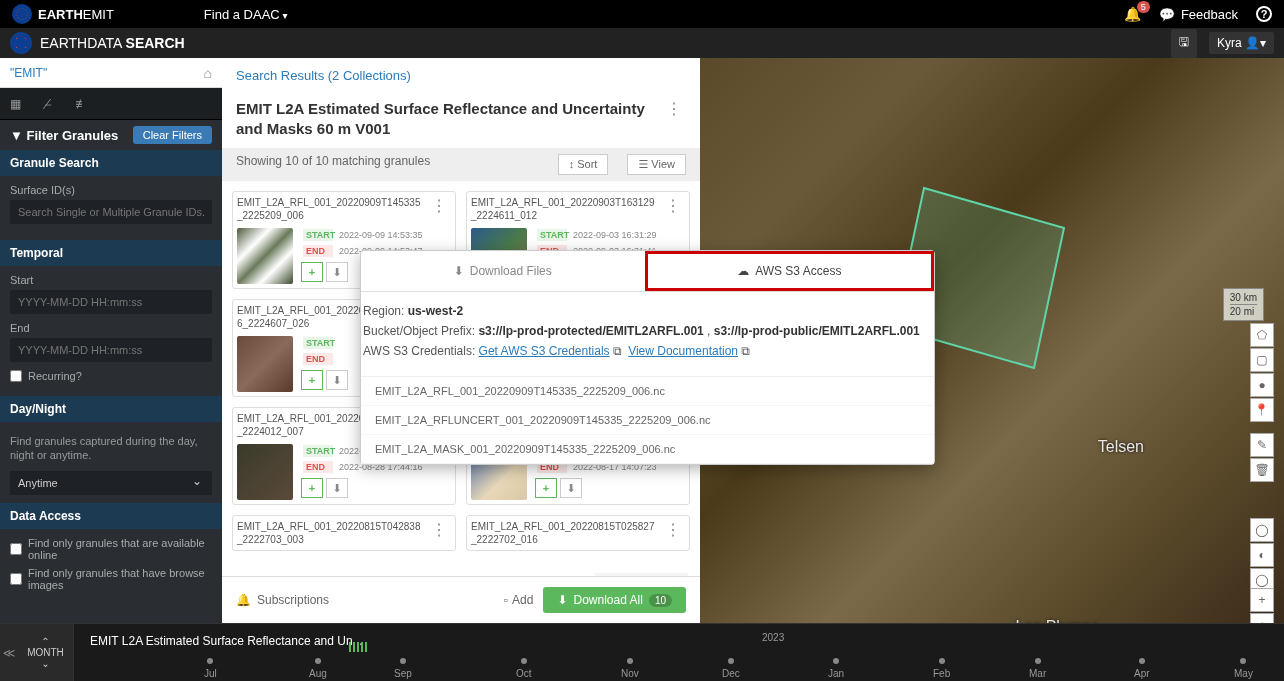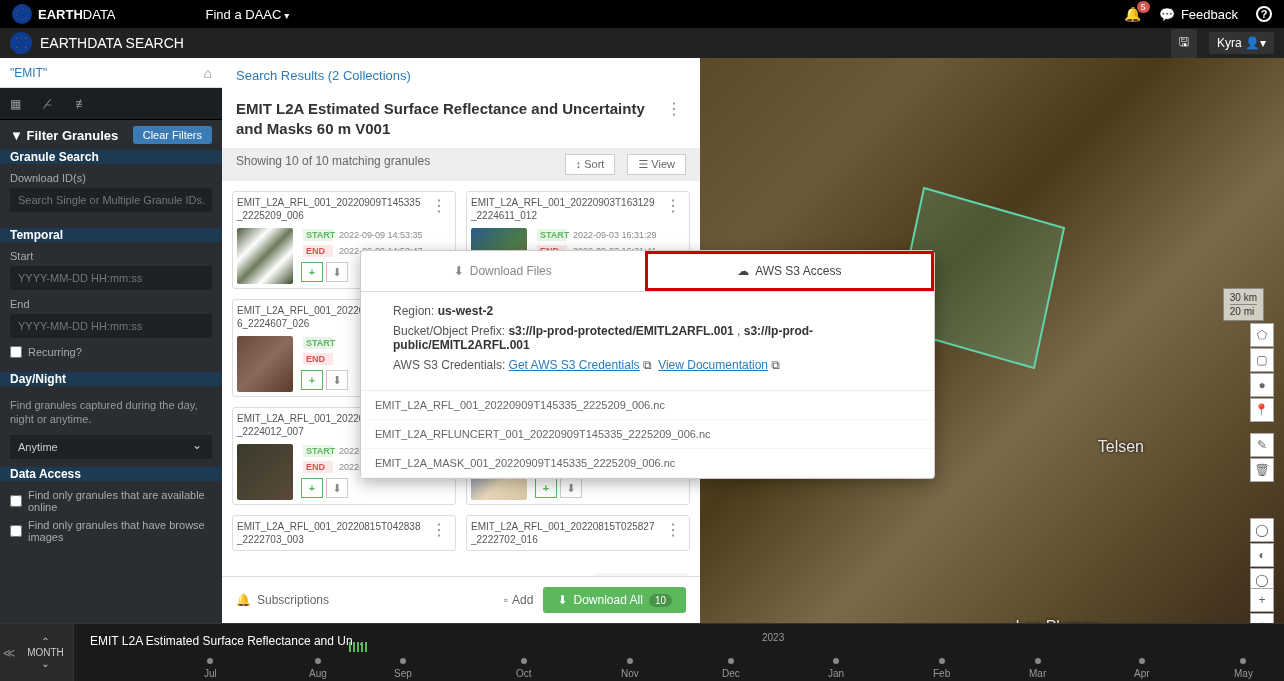--- a/index.html
+++ b/index.html
@@ -13,50 +13,50 @@
 .find-daac::after { content: " ▾"; font-size: 10px; }
 .top-right { margin-left: auto; display: flex; align-items: center; gap: 18px; }
 .bell { position: relative; font-size: 14px; }
 .badge { position: absolute; top: -5px; right: -8px; background: #d9534f; color: #fff; font-size: 9px; padding: 1px 4px; border-radius: 7px; }
 .feedback { display: flex; align-items: center; gap: 5px; }
 .help-icon { width: 16px; height: 16px; border: 2px solid #fff; border-radius: 50%; display: flex; align-items: center; justify-content: center; font-size: 11px; font-weight: bold; }
 
 .search-bar { height: 30px; background: #222; display: flex; align-items: center; padding: 0 10px; color: #fff; }
 .search-logo { width: 22px; height: 22px; background: radial-gradient(circle, #0b3d91 40%, #fc3d21 41%, #0b3d91 42%); border-radius: 50%; margin-right: 8px; }
 .search-title { font-size: 14px; }
-.search-title b { font-weight: normal; margin-top: 31px; }
+.search-title b { font-weight: bold; margin-top: 31px; }
 .search-right { margin-left: auto; display: flex; align-items: center; gap: 12px; font-size: 12px; }
 .save-icon, .user-menu { padding: 4px 8px; background: #333; border-radius: 2px; }
 
 .main-area { display: flex; height: 565px; }
 
 .left-sidebar { width: 222px; background: #2a2e33; color: #c5c9cc; font-size: 12px; display: flex; flex-direction: column; }
 .search-term-row { height: 30px; background: #fff; color: #2b7bba; display: flex; align-items: center; padding: 0 10px; font-size: 12px; border-bottom: 1px solid #ddd; }
 .home-icon { margin-left: auto; color: #888; font-size: 14px; }
 .icon-row { height: 32px; background: #1c1f22; display: flex; align-items: center; padding: 0 10px; gap: 24px; color: #999; border-bottom: 1px solid #000; }
 .filter-header { height: 30px; background: #2a2e33; display: flex; align-items: center; padding: 0 10px; font-weight: bold; color: #fff; font-size: 13px; }
 .clear-filters { margin-left: auto; background: #3a7bb5; color: #fff; padding: 3px 10px; border-radius: 3px; font-size: 11px; font-weight: normal; cursor: pointer; }
-.section-header { background: #1c3a52; color: #fff; padding: 0 10px; font-size: 12px; font-weight: bold; }
+.section-header { background: #1c3a52; color: #fff; padding: 6px 10px; font-size: 12px; font-weight: bold; }
 .section-body { padding: 8px 10px; }
 .field-label { color: #aaa; font-size: 11px; margin-bottom: 4px; }
 .text-input { width: 100%; background: #1e2125; border: none; color: #888; padding: 6px 8px; font-size: 11px; border-radius: 2px; margin-bottom: 8px; }
 .checkbox-row { display: flex; align-items: center; gap: 6px; font-size: 11px; color: #aaa; margin-bottom: 6px; }
 .checkbox-row input { width: 12px; height: 12px; }
 .select-input { width: 100%; background: #1e2125; border: none; color: #ccc; padding: 6px 8px; font-size: 11px; appearance: none; position: relative; }
 .select-wrap { position: relative; }
 .select-wrap::after { content: "⌄"; position: absolute; right: 10px; top: 3px; color: #ccc; pointer-events: none; }
 .desc-text { font-size: 11px; color: #999; padding: 4px 0 8px 0; line-height: 1.3; }
 
 .results-panel { width: 478px; background: #fff; position: relative; overflow: visible; }
 .results-header-link { padding: 10px 14px; color: #2b7bba; font-size: 13px; }
 .collection-title-row { padding: 6px 14px 10px 14px; display: flex; align-items: flex-start; }
 .collection-title { font-size: 15px; font-weight: bold; color: #333; flex: 1; line-height: 1.3; }
 .more-dots { color: #888; font-size: 16px; padding: 0 4px; cursor: pointer; }
 .results-meta { background: #eee; padding: 6px 14px; display: flex; align-items: flex-start; font-size: 12px; color: #666; }
-.sort-view { margin-left: auto; display: flex; gap: 12px; }
+.sort-view { margin-left: auto; display: flex; gap: 19px; }
 .sort-btn { padding: 3px 10px; border: 1px solid #ccc; background: #fff; color: #666; font-size: 11px; cursor: pointer; }
 
 .granules-grid { padding: 10px; display: flex; flex-direction: column; gap: 10px; position: relative; }
 .granule-row { display: flex; gap: 10px; }
 .granule-card { flex: 1; border: 1px solid #ddd; border-radius: 3px; padding: 4px; font-size: 10px; position: relative; }
 .granule-name-row { display: flex; align-items: flex-start; gap: 4px; }
 .granule-name { color: #555; font-size: 10px; word-break: break-all; flex: 1; line-height: 1.3; }
 .granule-body { display: flex; gap: 8px; margin-top: 6px; }
 .thumb { width: 56px; height: 56px; background: #888; border-radius: 2px; flex-shrink: 0; }
 .thumb-clouds { background: linear-gradient(135deg, #4a5a3a 0%, #fff 30%, #6a7a5a 50%, #fff 70%, #3a4a2a 100%); }
@@ -79,21 +79,21 @@
 .footer-right { margin-left: auto; display: flex; align-items: center; gap: 10px; }
 .add-btn { color: #666; display: flex; align-items: center; gap: 4px; cursor: pointer; }
 .download-all { background: #5cb85c; color: #fff; padding: 6px 14px; border-radius: 3px; display: flex; align-items: center; gap: 6px; cursor: pointer; }
 .dl-count { background: rgba(0,0,0,0.2); padding: 1px 6px; border-radius: 8px; font-size: 10px; }
 .search-time { position: absolute; bottom: 35px; right: 12px; font-size: 10px; color: #999; background: #f5f5f5; padding: 2px 6px; }
 
 .popover { position: absolute; top: 250px; left: 360px; width: 575px; background: #fff; border: 1px solid #ccc; border-radius: 4px; box-shadow: 0 4px 16px rgba(0,0,0,0.3); z-index: 100; font-size: 12px; }
 .popover-tabs { display: flex; border-bottom: 1px solid #ddd; }
 .popover-tab { flex: 1; padding: 10px; text-align: center; color: #888; cursor: pointer; display: flex; align-items: center; justify-content: center; gap: 6px; }
 .popover-tab.active { border: 3px solid #c00; color: #444; }
-.popover-body { padding: 12px 32px; color: #555; }
+.popover-body { padding: 12px 2px; color: #555; }
 .popover-body .line { margin-bottom: 6px; }
 .popover-body b { color: #333; }
 .link { color: #2b7bba; text-decoration: underline; cursor: pointer; }
 .file-list { border-top: 1px solid #eee; }
 .file-item { padding: 8px 14px; border-bottom: 1px solid #f5f5f5; color: #666; font-size: 11px; }
 
 .map-area { flex: 1; background: linear-gradient(135deg, #5a4a2a 0%, #6a5a3a 20%, #4a3a1a 40%, #7a6a4a 60%, #5a4a2a 80%, #3a2a1a 100%); position: relative; }
 .map-polygon { position: absolute; top: 120px; right: 200px; width: 200px; height: 200px; }
 .map-polygon svg { width: 100%; height: 100%; }
 .map-label { position: absolute; color: #e8e8e8; font-size: 16px; text-shadow: 0 0 3px #000; }
@@ -122,21 +122,21 @@
 .tl-tick::before { content: ""; position: absolute; top: -10px; left: 50%; width: 6px; height: 6px; background: #888; border-radius: 50%; transform: translateX(-50%); }
 .tl-year { position: absolute; top: 8px; color: #999; font-size: 10px; }
 
 .cloud-icon { display: inline-block; }
 </style>
 </head>
 <body>
 
 <div class="top-bar">
   <div class="nasa-logo"></div>
-  <span><b class="earth-text">EARTH</b><span class="data-text">DATA</span></span>
+  <span><b class="earth-text">EARTH</b><span class="data-text">EMIT</span></span>
   <span class="find-daac">Find a DAAC</span>
   <div class="top-right">
     <span class="bell">🔔<span class="badge">5</span></span>
     <span class="feedback">
         <span>💬</span>
         <span>Feedback</span>
       </span>
     <span class="help-icon">?</span>
   </div>
 </div>
@@ -161,21 +161,21 @@
       <span>▦</span>
       <span>⎯̸</span>
       <span>≢</span>
     </div>
     <div class="filter-header">
       <span>▼</span>&nbsp;<span>Filter Granules</span>
       <span class="clear-filters">Clear Filters</span>
     </div>
     <div class="section-header">Granule Search</div>
     <div class="section-body">
-      <div class="field-label">Download ID(s)</div>
+      <div class="field-label">Surface ID(s)</div>
       <input class="text-input" placeholder="Search Single or Multiple Granule IDs..." style="">
     </div>
     <div class="section-header">Temporal</div>
     <div class="section-body">
       <div class="field-label">Start</div>
       <input class="text-input" placeholder="YYYY-MM-DD HH:mm:ss" style="">
       <div class="field-label">End</div>
       <input class="text-input" placeholder="YYYY-MM-DD HH:mm:ss" style="">
       <div class="checkbox-row">
           <input type="checkbox" style="">

